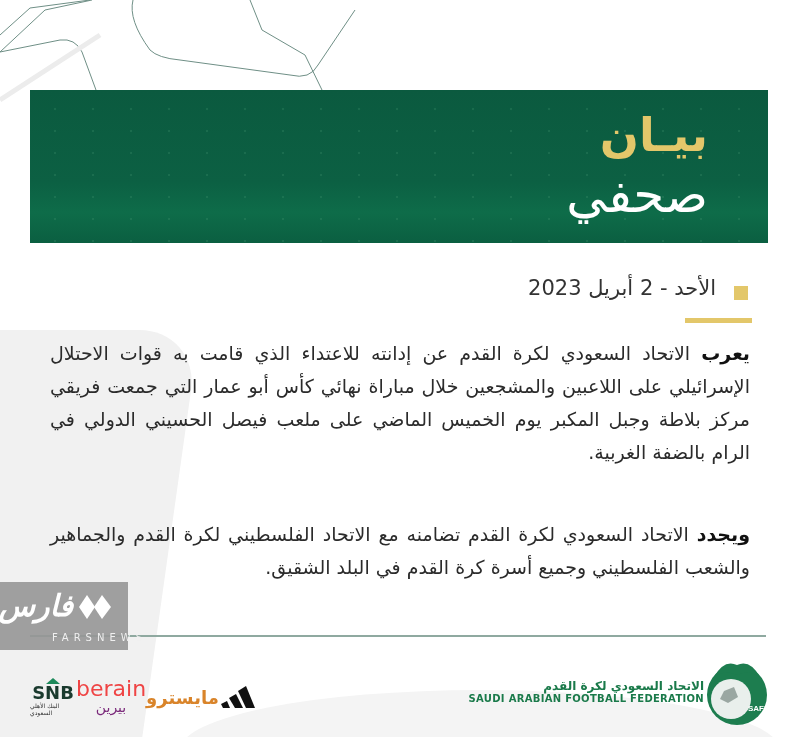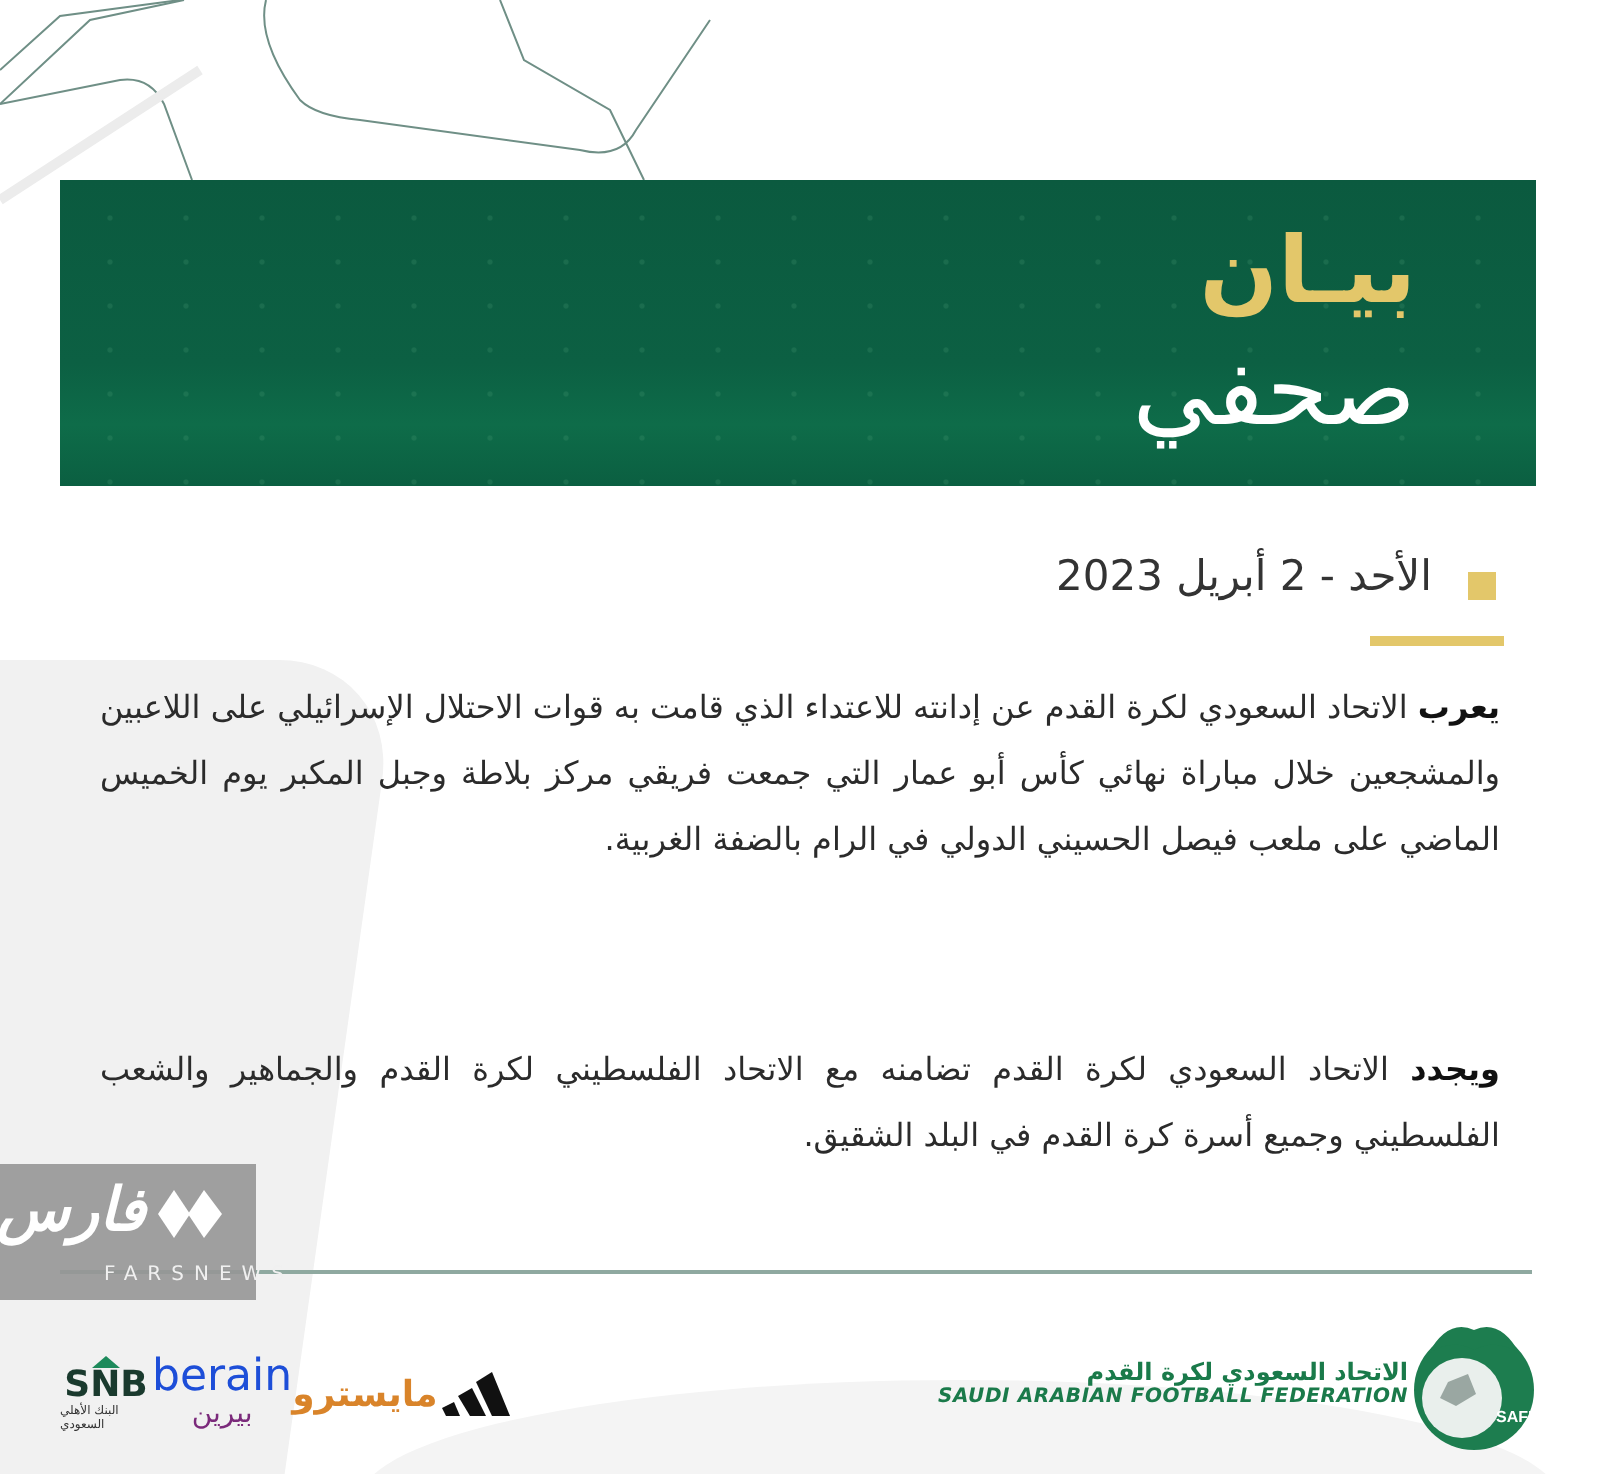--- a/index.html
+++ b/index.html
@@ -39,21 +39,21 @@
     display:flex; align-items:flex-end; gap:18px;
   }
   .date-marker { width:14px; height:14px; background:#e3c76a; }
   .date-text { font-size:21px; color:#333; }
   .date-underline {
     position:absolute; left:685px; top:318px; width:67px; height:5px; background:#e3c76a;
   }
 
   .para {
     position:absolute; right:50px; width:700px; direction:rtl; text-align:justify;
-    font-size:16px; line-height:33px; color:#2b2b2b;
+    font-size:19px; line-height:33px; color:#2b2b2b;
     text-align-last:right;
   }
   .para b { font-weight:bold; color:#111; }
   .para1 { top:337px; }
   .para2 { top:502px;margin-top:16px; }
 
   .divider {
     position:absolute; left:30px; top:635px; width:736px; height:2px; background:#8fa9a0;
   }
 
@@ -70,29 +70,29 @@
   .fars .fars-sub {
     position:absolute; left:52px; top:50px; font-size:10px; letter-spacing:5px; color:#f0f0f0;
   }
 
   .sponsors { position:absolute; left:30px; top:672px; height:50px; display:flex; align-items:center; }
   .snb { display:flex; flex-direction:column; align-items:center; width:46px; }
   .snb .snb-roof { width:0; height:0; border-left:7px solid transparent; border-right:7px solid transparent; border-bottom:6px solid #1d8a5b; }
   .snb .snb-text { font-size:18px; font-weight:bold; color:#1a3a2e; line-height:18px; }
   .snb .snb-sub { font-size:6px; color:#333; }
   .berain { display:flex; flex-direction:column; align-items:center; }
-  .berain .b-en { font-size:22px; color:#1d4ed8; line-height:20px; }
+  .berain .b-en { font-size:22px; color:#ef4444; line-height:20px; }
   .berain .b-ar { font-size:14px; color:#7b2a7b; line-height:16px; direction:rtl; }
   .maestro { font-size:18px; font-weight:bold; color:#d9842a; direction:rtl; }
   .adidas { width:38px; height:26px; }
 
   .saff { position:absolute; right:30px; top:655px; display:flex; align-items:center; }
   .saff-text { display:flex; flex-direction:column; align-items:flex-end; }
   .saff-ar { font-size:12px; font-weight:bold; color:#1a7a4a; direction:rtl; letter-spacing:1px; }
-  .saff-en { font-size:10px; font-weight:bold; color:#1a7a4a; letter-spacing:0.3px;font-style:italic; }
+  .saff-en { font-size:10px; font-weight:bold; color:#1a7a4a; letter-spacing:0.3px; }
   .saff-logo { width:66px; height:72px; }
 </style>
 </head>
 <body>
 
 <div class="bg-shape" style="left:-60px; top:330px; width:230px; height:420px; background:#f1f1f1; border-radius:0 60px 0 0; transform:skewX(-8deg);"></div>
 <div class="bg-shape" style="left:180px; top:690px; width:600px; height:120px; background:#f4f4f4; border-radius:50%;"></div>
 
 <svg id="ball-outline" viewBox="0 0 800 737">
   <g fill="none" stroke="#6f8f86" stroke-width="1">

